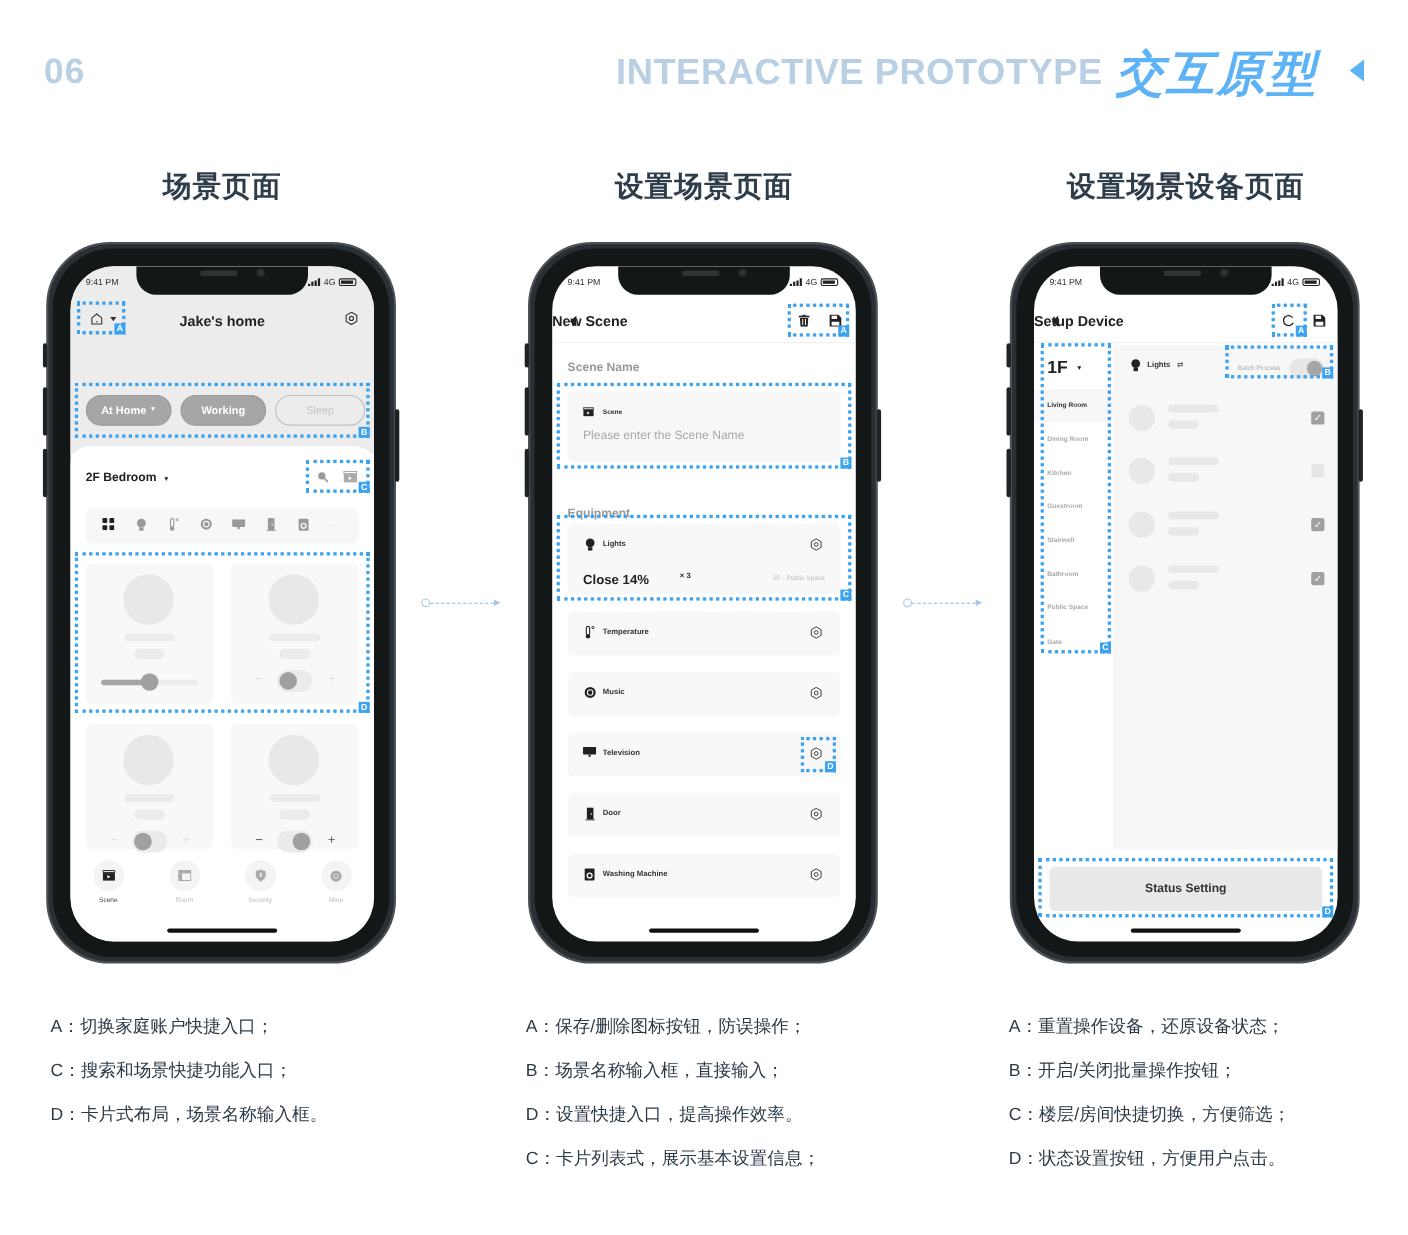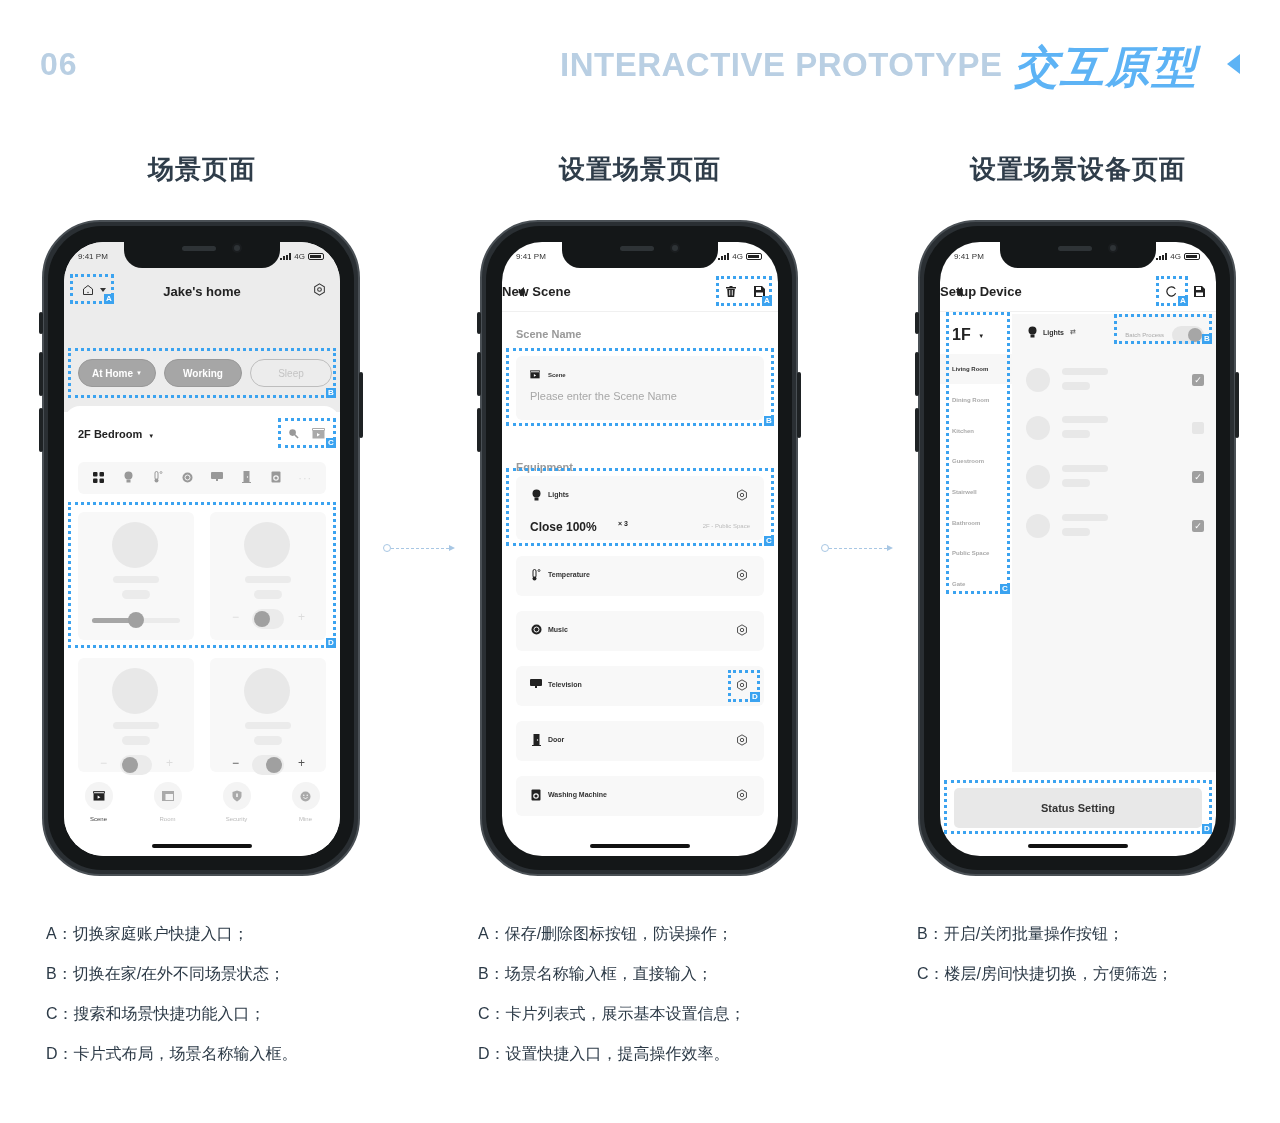--- a/index.html
+++ b/index.html
@@ -397,21 +397,21 @@
     <div class="eq-card" style="top:234px;height:64px">
       <div class="eq-ico"><svg width="9" height="12" viewBox="0 0 9 12">
             <circle cx="4.5" cy="4.5" r="4" fill="#222"></circle>
             <rect x="2.5" y="8.5" width="4" height="3" fill="#222"></rect>
           </svg></div>
       <div class="eq-lbl">Lights</div>
       <svg class="gear" viewBox="0 0 14 14">
           <path d="M7 1 L12.2 4 V10 L7 13 L1.8 10 V4 Z" fill="none" stroke="#333" stroke-width="1"></path>
           <circle cx="7" cy="7" r="2" fill="none" stroke="#333" stroke-width="1"></circle>
         </svg>
-      <div class="eq-big">Close 100%</div>
+      <div class="eq-big">Close 14%</div>
       <div class="eq-times">× 3</div>
       <div class="eq-loc">2F - Public Space</div>
     </div>
     <div class="anno" style="left:4px;top:226px;width:268px;height:78px">
         <span class="anno-tag">C</span>
       </div>
 
     <div class="eq-card" style="top:314px">
       <div class="eq-ico"><svg width="10" height="12" viewBox="0 0 10 12">
             <rect x="2" y="0.5" width="3" height="8" rx="1.5" fill="none" stroke="#222"></rect>
@@ -590,26 +590,27 @@
     <button class="status-btn">Status Setting</button>
     <div class="anno" style="left:4px;top:538px;width:268px;height:54px">
         <span class="anno-tag">D</span>
       </div>
     <div class="home-indicator"></div>
   </div>
 </div>
 
 <div class="notes" style="left:46px">
   <div>A：切换家庭账户快捷入口；</div>
-  <div>B：切换在家/在外不同场景状态；</div>
   <div>C：搜索和场景快捷功能入口；</div>
   <div>D：卡片式布局，场景名称输入框。</div>
 </div>
 <div class="notes" style="left:478px">
   <div>A：保存/删除图标按钮，防误操作；</div>
   <div>B：场景名称输入框，直接输入；</div>
+  <div>D：设置快捷入口，提高操作效率。</div>
   <div>C：卡片列表式，展示基本设置信息；</div>
-  <div>D：设置快捷入口，提高操作效率。</div>
 </div>
 <div class="notes" style="left:917px">
+  <div>A：重置操作设备，还原设备状态；</div>
   <div>B：开启/关闭批量操作按钮；</div>
   <div>C：楼层/房间快捷切换，方便筛选；</div>
+  <div>D：状态设置按钮，方便用户点击。</div>
 </div>
 
 </body></html>

